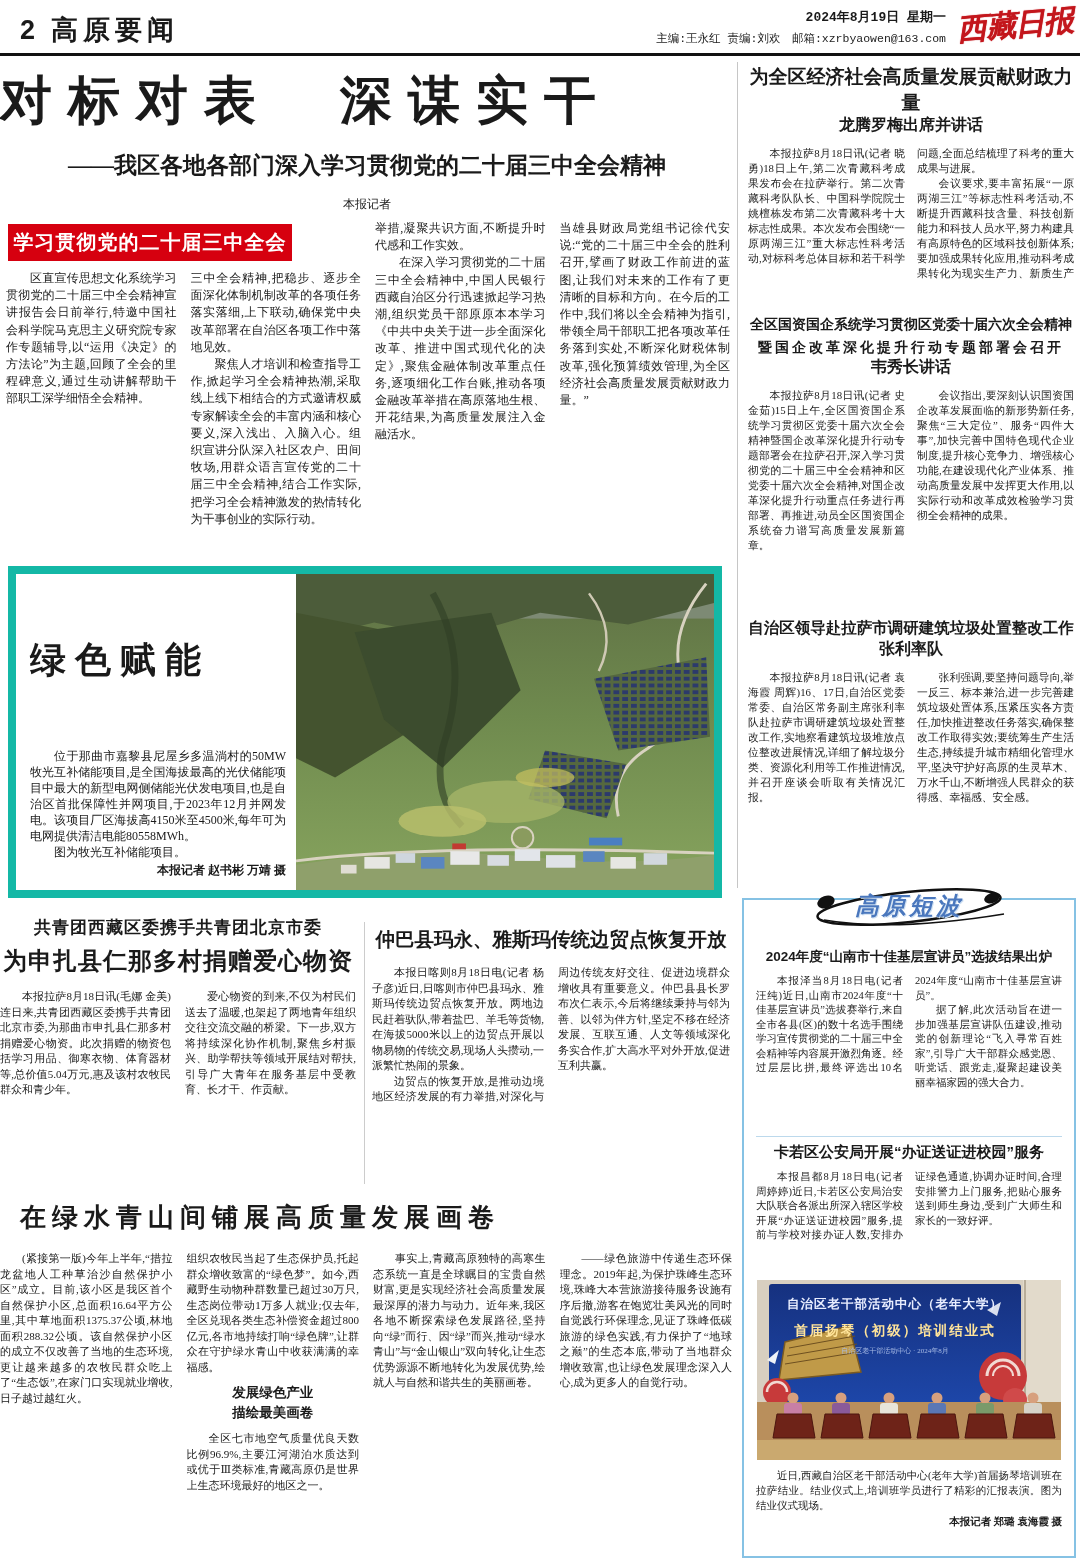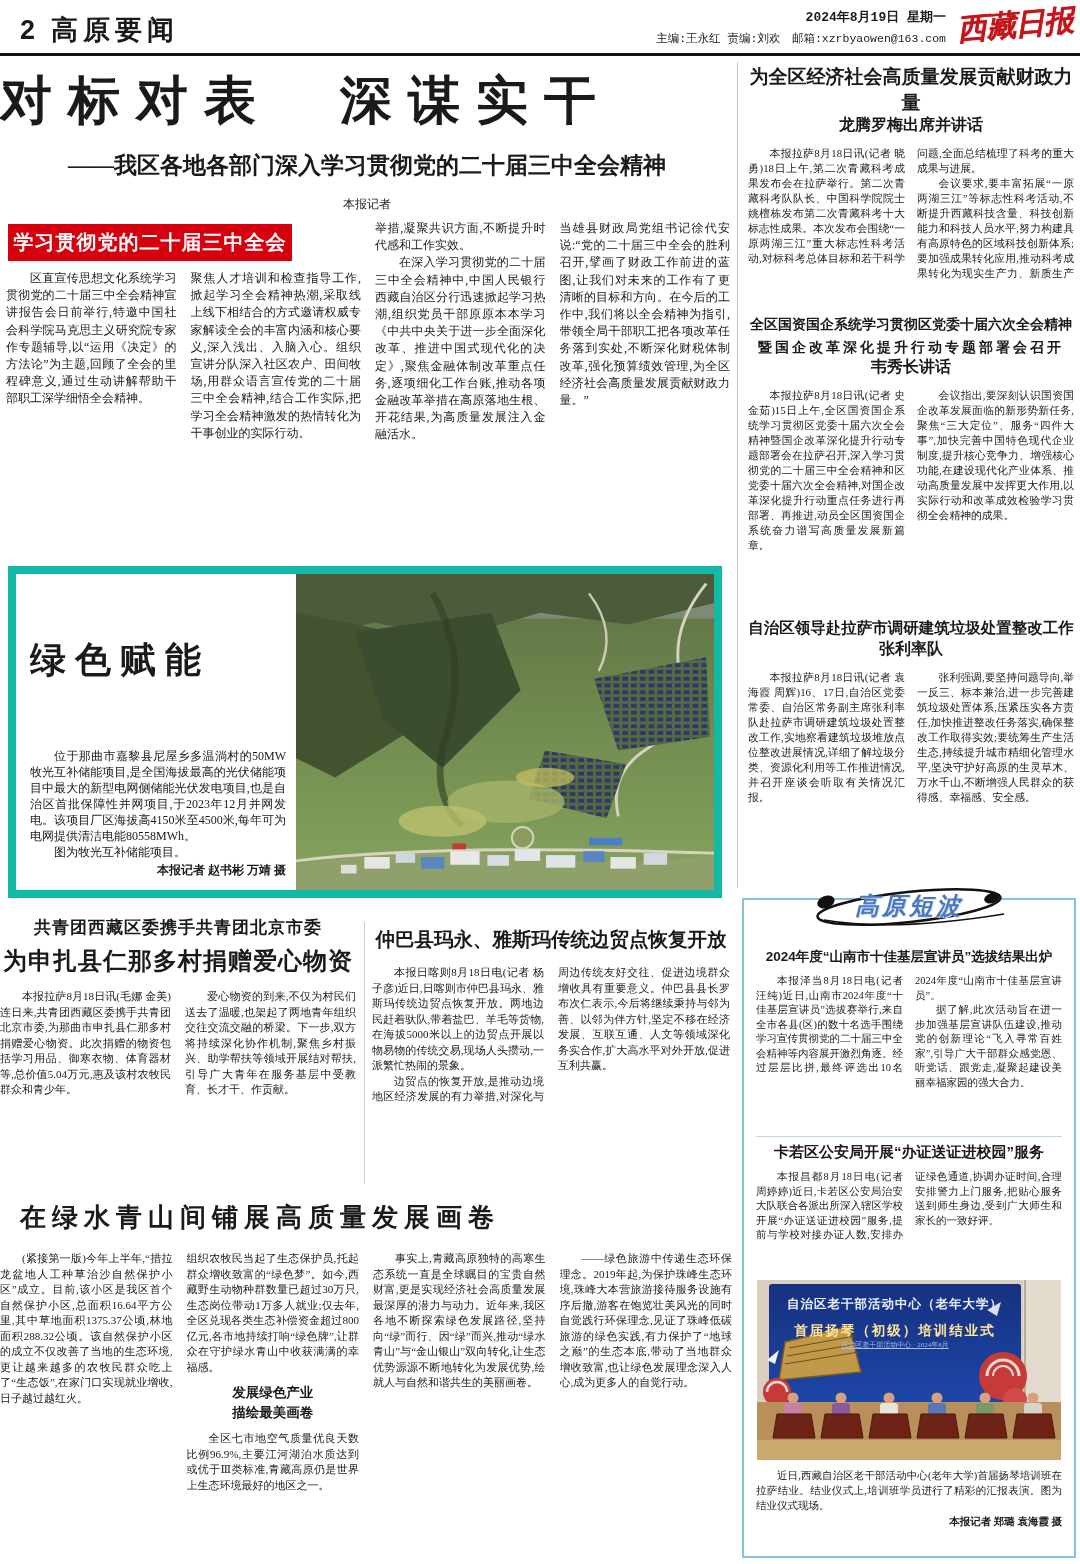--- a/index.html
+++ b/index.html
@@ -85,22 +85,22 @@
   .bb-body{margin-top:8px;column-count:2;column-gap:12px;font-size:10.5px;line-height:14.5px;overflow:hidden;}
   .preacher-body{height:150px;}
   .police-body{height:100px;}
   .bb-divider{border-top:1px solid #bcd9ec;margin:12px 0 2px;}
   .stage-photo{position:relative;width:304px;height:180px;margin:10px auto 0;}
   .stage-photo svg{display:block;width:304px;height:180px;}
   .banner-l1{position:absolute;left:14px;top:16px;width:248px;text-align:center;
              font-weight:bold;font-size:12.5px;color:#e9eeff;letter-spacing:1px;}
   .banner-l2{position:absolute;left:14px;top:42px;width:248px;text-align:center;
              font-weight:bold;font-size:13.5px;color:#ffe49a;letter-spacing:2px;}
-  .banner-sub{position:absolute;left:14px;top:60px;width:248px;text-align:center;
-              font-size:7px;color:#a9bce6;text-decoration:underline;}
+  .banner-sub{position:absolute;left:14px;top:66px;width:248px;text-align:center;
+              font-size:7px;color:#a9bce6;}
   .stage-caption{margin-top:8px;font-size:10.5px;line-height:15px;}
   .cap-byline{text-align:right;font-weight:bold;font-size:10.5px;margin-top:1px;}
 </style>
 </head>
 <body>
 
 <div id="page">
 
   <div class="hdr-section">
     <span class="pageno">2</span><span>高原要闻</span>
@@ -119,20 +119,21 @@
   <div class="lead-body">
     <div class="lead-col jus">
         <div class="lead-spacer"></div>
         <div>
           <p>区直宣传思想文化系统学习贯彻党的二十届三中全会精神宣讲报告会日前举行,特邀中国社会科学院马克思主义研究院专家作专题辅导,以“运用《决定》的方法论”为主题,回顾了全会的里程碑意义,通过生动讲解帮助干部职工深学细悟全会精神。</p>
         </div>
       </div>
     <div class="lead-col jus no-first-indent">
         <div class="lead-spacer"></div>
         <div class="no-first-indent">
+          <p>三中全会精神,把稳步、逐步全面深化体制机制改革的各项任务落实落细,上下联动,确保党中央改革部署在自治区各项工作中落地见效。</p>
           <p>聚焦人才培训和检查指导工作,掀起学习全会精神热潮,采取线上线下相结合的方式邀请权威专家解读全会的丰富内涵和核心要义,深入浅出、入脑入心。组织宣讲分队深入社区农户、田间牧场,用群众语言宣传党的二十届三中全会精神,结合工作实际,把学习全会精神激发的热情转化为干事创业的实际行动。</p>
         </div>
       </div>
     <div class="lead-col jus">
         <div class="no-first-indent">
           <p>举措,凝聚共识方面,不断提升时代感和工作实效。</p>
           <p>在深入学习贯彻党的二十届三中全会精神中,中国人民银行西藏自治区分行迅速掀起学习热潮,组织党员干部原原本本学习《中共中央关于进一步全面深化改革、推进中国式现代化的决定》,聚焦金融体制改革重点任务,逐项细化工作台账,推动各项金融改革举措在高原落地生根、开花结果,为高质量发展注入金融活水。</p>
         </div>
       </div>
     <div class="lead-col jus">

